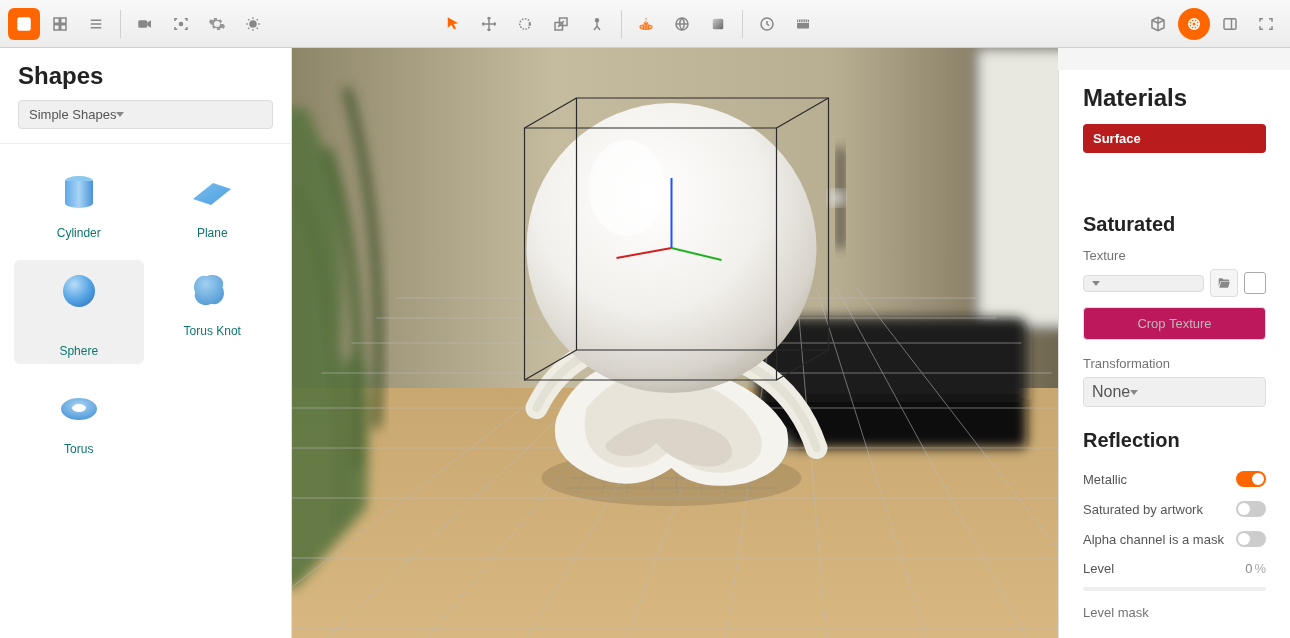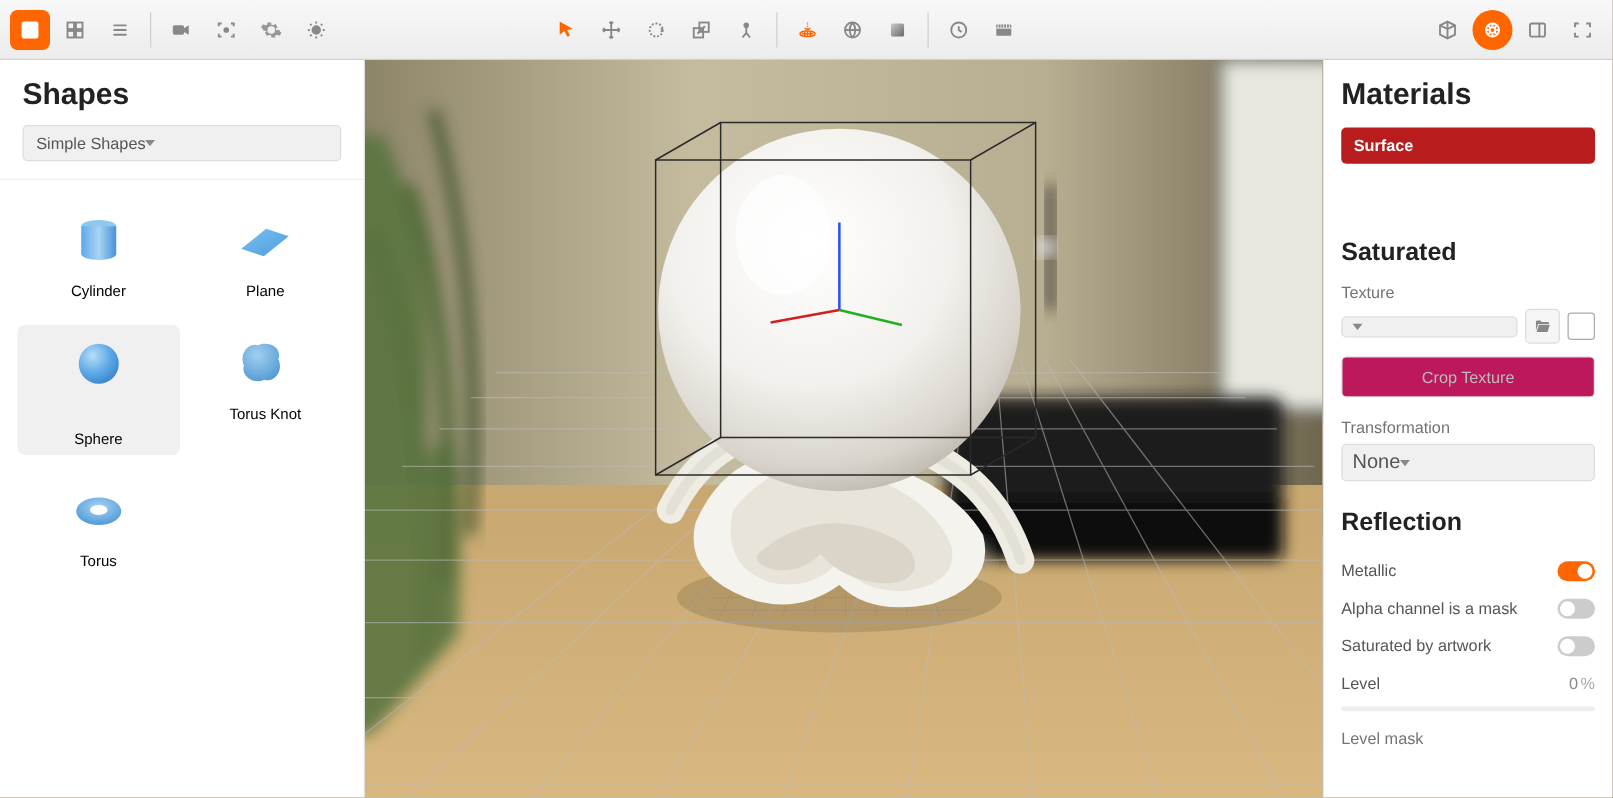--- a/index.html
+++ b/index.html
@@ -19,37 +19,37 @@
 
 
 .left-panel { width: 292px; background: #fff; border-right: 1px solid #e0e0e0; display: flex; flex-direction: column; }
 .panel-title { font-size: 24px; font-weight: 600; padding: 14px 18px 10px; color: #222; }
 .shape-cat { margin: 0 18px 14px; }
 .select { background: #f0f0f0; border: 1px solid #ddd; border-radius: 4px; padding: 6px 10px; font-size: 13px; color: #555; display: flex; justify-content: flex-start; align-items: center; cursor: pointer; }
 .shapes-grid { display: grid; grid-template-columns: 1fr 1fr; gap: 14px 4px; padding: 18px 14px; border-top: 1px solid #eee; }
 .shape-item { display: flex; flex-direction: column; align-items: center; gap: 8px; cursor: pointer; padding: 6px; border-radius: 6px; }
 .shape-item.sel { background: #f0f0f0; gap: 28px; }
 .shape-icon { width: 50px; height: 50px; display:flex; align-items:center; justify-content:center; }
-.shape-label { font-size: 12px; color: #000000; text-align: center; }
+.shape-label { font-size: 12px; color: #0f766e; text-align: center; }
 
 
 .viewport { flex: 1; position: relative; background: #9a8e70; overflow: hidden; }
 
 
-.right-panel { width: 232px; background: #fff; border-left: 1px solid #e0e0e0; padding: 14px 14px; overflow-y: auto; }
+.right-panel { width: 232px; background: #fff; border-left: 1px solid #e0e0e0; padding: 14px 24px; overflow-y: auto; margin-top: 22px; }
 .right-panel .panel-title { padding: 0 0 12px 0; }
 .mat-item { background: #b91c1c; color: #fff; padding: 7px 10px; border-radius: 4px; font-size: 13px; margin-bottom: 60px; cursor: pointer; font-weight: bold; }
 .section-title { font-size: 20px; font-weight: 600; color: #222; margin: 10px 0 12px; }
 .field-label { font-size: 13px; color: #737373; margin-bottom: 6px; }
 .row { display: flex; align-items: center; gap: 6px; margin-bottom: 10px; }
 .row .select { flex: 1; margin: 0; font-size: 16px; padding: 5px 8px; }
 .folder-btn { width: 28px; height: 28px; border: 1px solid #ddd; border-radius: 4px; background: #f5f5f5; display:flex; align-items:center; justify-content:center; cursor:pointer; color:#888; }
 .swatch { width: 22px; height: 22px; border: 1px solid #aaa; border-radius: 3px; background: #fff; cursor:pointer; }
 .disabled-btn { background: #be185d; color: #bbb; border: 1px solid #e0e0e0; border-radius: 4px; padding: 8px; text-align: center; font-size: 13px; margin-bottom: 16px; }
-.prop-row { display: flex; justify-content: space-between; align-items: flex-start; padding: 7px 0; font-size: 13px; color: #555; }
+.prop-row { display: flex; justify-content: space-between; align-items: center; padding: 7px 0; font-size: 13px; color: #555; }
 .toggle { width: 30px; height: 16px; border-radius: 8px; background: #ccc; position: relative; cursor:pointer; }
 .toggle::after { content:''; position:absolute; width:12px; height:12px; background:#fff; border-radius:50%; top:2px; left:2px; transition: .15s; }
 .toggle.on { background: #ff6600; }
 .toggle.on::after { left: 16px; }
 .slider-track { height: 4px; background: #eee; border-radius: 2px; margin: 4px 0 14px; }
 .val { color: #888; }
 .pct { color: #aaa; margin-left:2px; }
 
 
 .tb-btn.orange-circle { background:#ff6600; color:#fff; border-radius:50%; }
@@ -428,25 +428,25 @@
         <span class="chev"></span>
       </div>
     </div>
 
     <div class="section-title">Reflection</div>
     <div class="prop-row">
       <span>Metallic</span>
       <div class="toggle on"></div>
     </div>
     <div class="prop-row">
+      <span>Saturated by artwork</span>
+      <div class="toggle"></div>
+    </div>
+    <div class="prop-row">
       <span>Alpha channel is a mask</span>
-      <div class="toggle"></div>
-    </div>
-    <div class="prop-row">
-      <span>Saturated by artwork</span>
       <div class="toggle"></div>
     </div>
     <div class="prop-row">
       <span>Level</span>
       <span><span class="val">0</span><span class="pct">%</span></span>
     </div>
     <div class="slider-track"></div>
     <div class="field-label" style="margin-top:4px">Level mask</div>
   </div>
 

